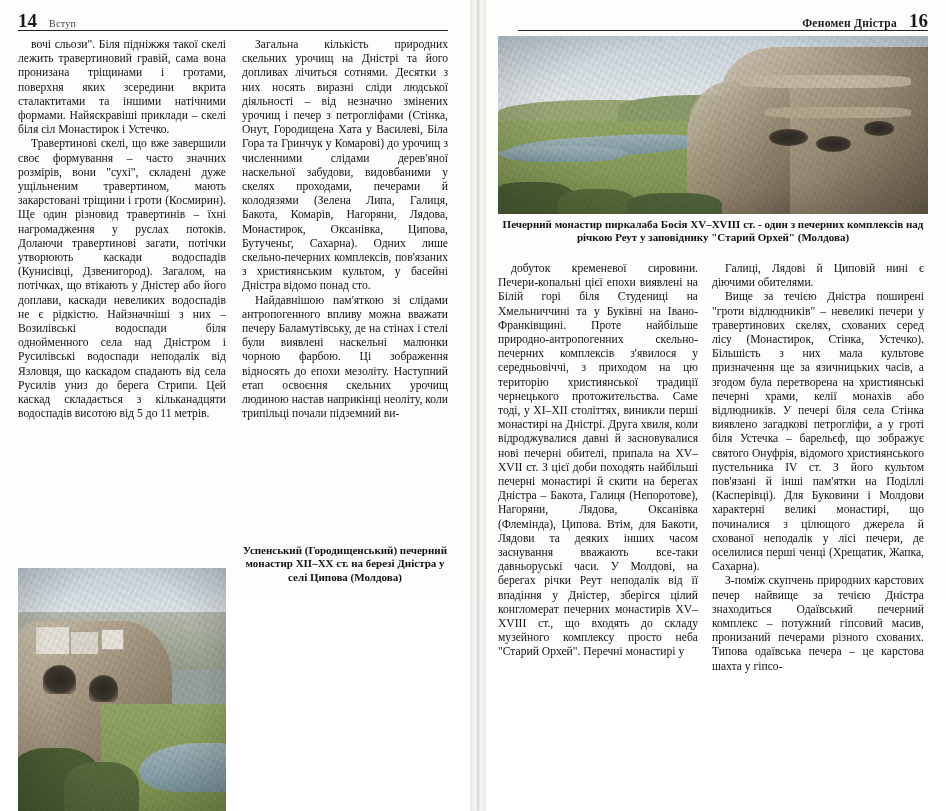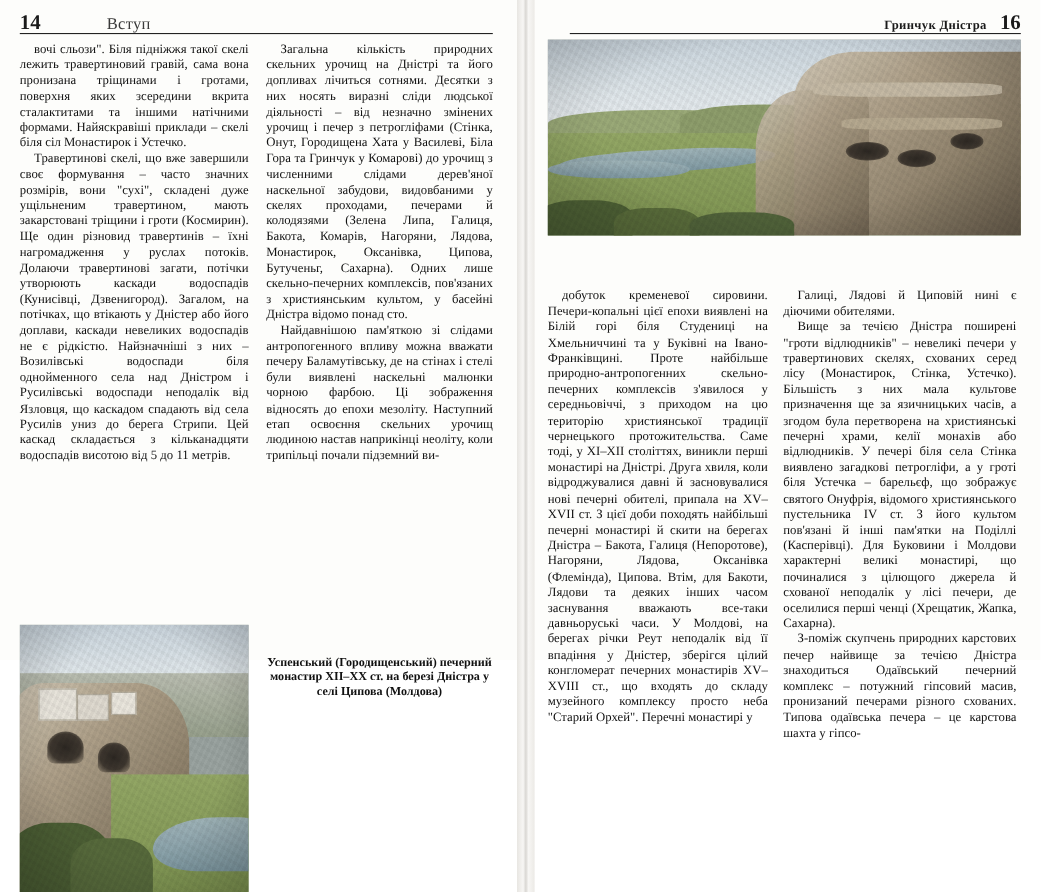--- a/index.html
+++ b/index.html
@@ -29,24 +29,23 @@
     align-items: baseline;
     gap: 12px;
   }
   .folio {
     font-family: "Liberation Serif", serif;
     font-size: 19px;
     font-weight: bold;
     color: #1a1a1a;
   }
   .head-title {
-    font-size: 15px;
+    font-size: 10px;
     color: #3a3a3a;
     letter-spacing: 0.3px;
-    margin-left: 48px;
   }
   .head-right {
     position: absolute;
     top: 10px;
     right: 18px;
     display: flex;
     align-items: baseline;
     gap: 12px;
   }
   .head-title-bold {
@@ -110,21 +109,21 @@
     font-weight: bold;
     text-align: center;
     color: #111;
   }
   .cap-photo-top {
     top: 218px;
     left: 498px;
     width: 430px;
   }
   .cap-photo-left {
-    top: 596px;
+    top: 544px;
     left: 242px;
     width: 206px;
   }
   
   .photo {
     position: absolute;
     overflow: hidden;
     background: #9aa3a0;
   }
   .photo-top {
@@ -192,21 +191,21 @@
 
 <div class="page">
 
   <div class="head-left">
     <span class="folio">14</span>
     <span class="head-title">Вступ</span>
   </div>
   <div class="rule-left"></div>
 
   <div class="head-right">
-    <span class="head-title-bold">Гринчук Дністра</span>
+    <span class="head-title-bold">Феномен Дністра</span>
     <span class="folio">16</span>
   </div>
   <div class="rule-right"></div>
 
   <div class="gutter"></div>
 
   <div class="col c1">
     <p class="first">вочі сльози". Біля підніжжя такої скелі лежить травертиновий гравій, сама вона пронизана тріщинами і гротами, поверхня яких зсередини вкрита сталактитами та іншими натічними формами. Найяскравіші приклади – скелі біля сіл Монастирок і Устечко.</p>
     <p>Травертинові скелі, що вже завершили своє формування – часто значних розмірів, вони "сухі", складені дуже ущільненим травертином, мають закарстовані тріщини і гроти (Космирин). Ще один різновид травертинів – їхні нагромадження у руслах потоків. Долаючи травертинові загати, потічки утворюють каскади водоспадів (Куниcівці, Дзвенигород). Загалом, на потічках, що втікають у Дністер або його доплави, каскади невеликих водоспадів не є рідкістю. Найзначніші з них – Возилівські водоспади біля однойменного села над Дністром і Русилівські водоспади неподалік від Язловця, що каскадом спадають від села Русилів униз до берега Стрипи. Цей каскад складається з кільканадцяти водоспадів висотою від 5 до 11 метрів.</p>
   </div>
@@ -248,20 +247,21 @@
     <div class="shadowcave" style="left:74%; top:56%; width:8%; height:9%; border-radius:50%;"></div>
     <div class="shadowcave" style="left:85%; top:48%; width:7%; height:8%; border-radius:50%;"></div>
 
     <div class="treeline" style="left:-2%; top:82%; width:20%; height:20%; background:#4f6236;"></div>
     <div class="treeline" style="left:14%; top:86%; width:18%; height:18%; background:#5a6d3b;"></div>
     <div class="treeline" style="left:30%; top:88%; width:22%; height:16%; background:#51633a;"></div>
     <div class="texture"></div>
     <div class="vignette"></div>
   </div>
 
+  <div class="caption cap-photo-top">Печерний монастир пиркалаба Босія XV–XVIII ст. - один з печерних комплексів над річкою Реут у заповіднику "Старий Орхей" (Молдова)</div>
 
   <div class="photo photo-left">
     <div class="sky" style="height:30%;"></div>
 
     <div class="cliff" style="left:0; top:18%; width:100%; height:24%; background:linear-gradient(to bottom,#b9bdb0,#97a08c);"></div>
 
     <div class="rockface" style="left:-4%; top:22%; width:78%; height:78%; border-radius:18% 30% 0 0;"></div>
 
     <div style="position:absolute; left:8%; top:24%; width:16%; height:11%; background:#e7e3da; border:1px solid #b8b2a4;"></div>
     <div style="position:absolute; left:25%; top:26%; width:13%; height:9%; background:#ded9cf; border:1px solid #b0a99a;"></div>

